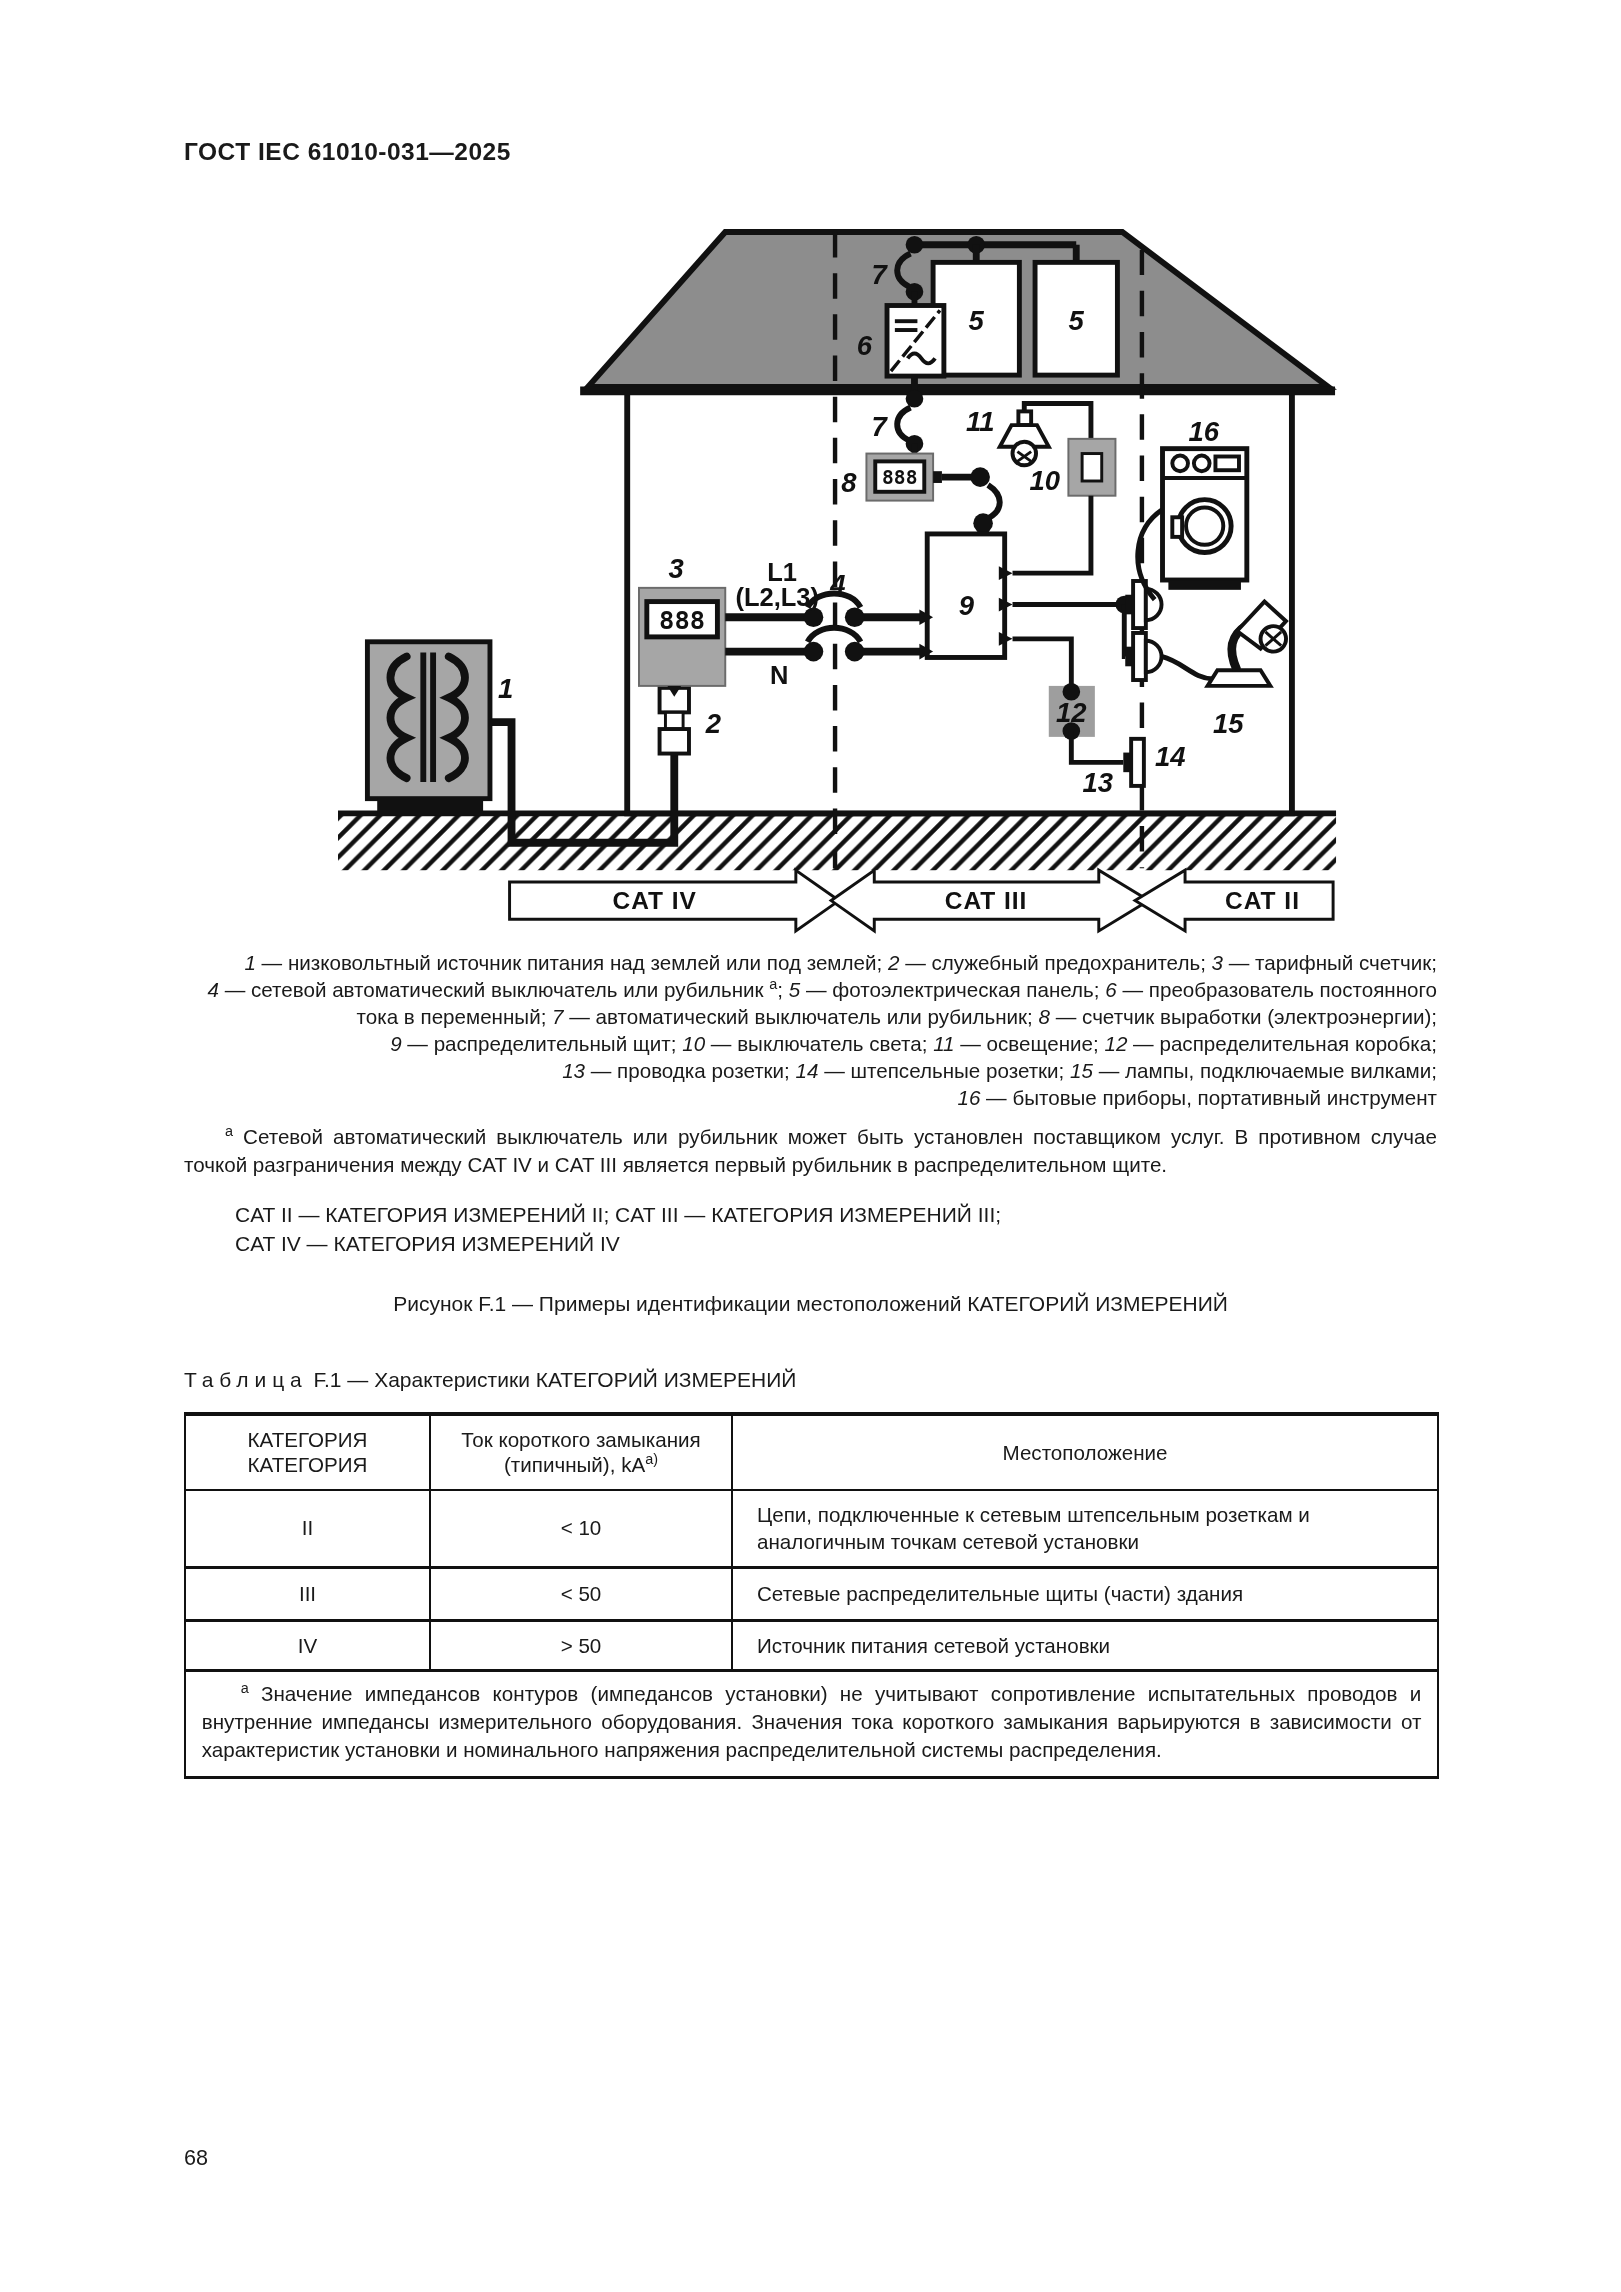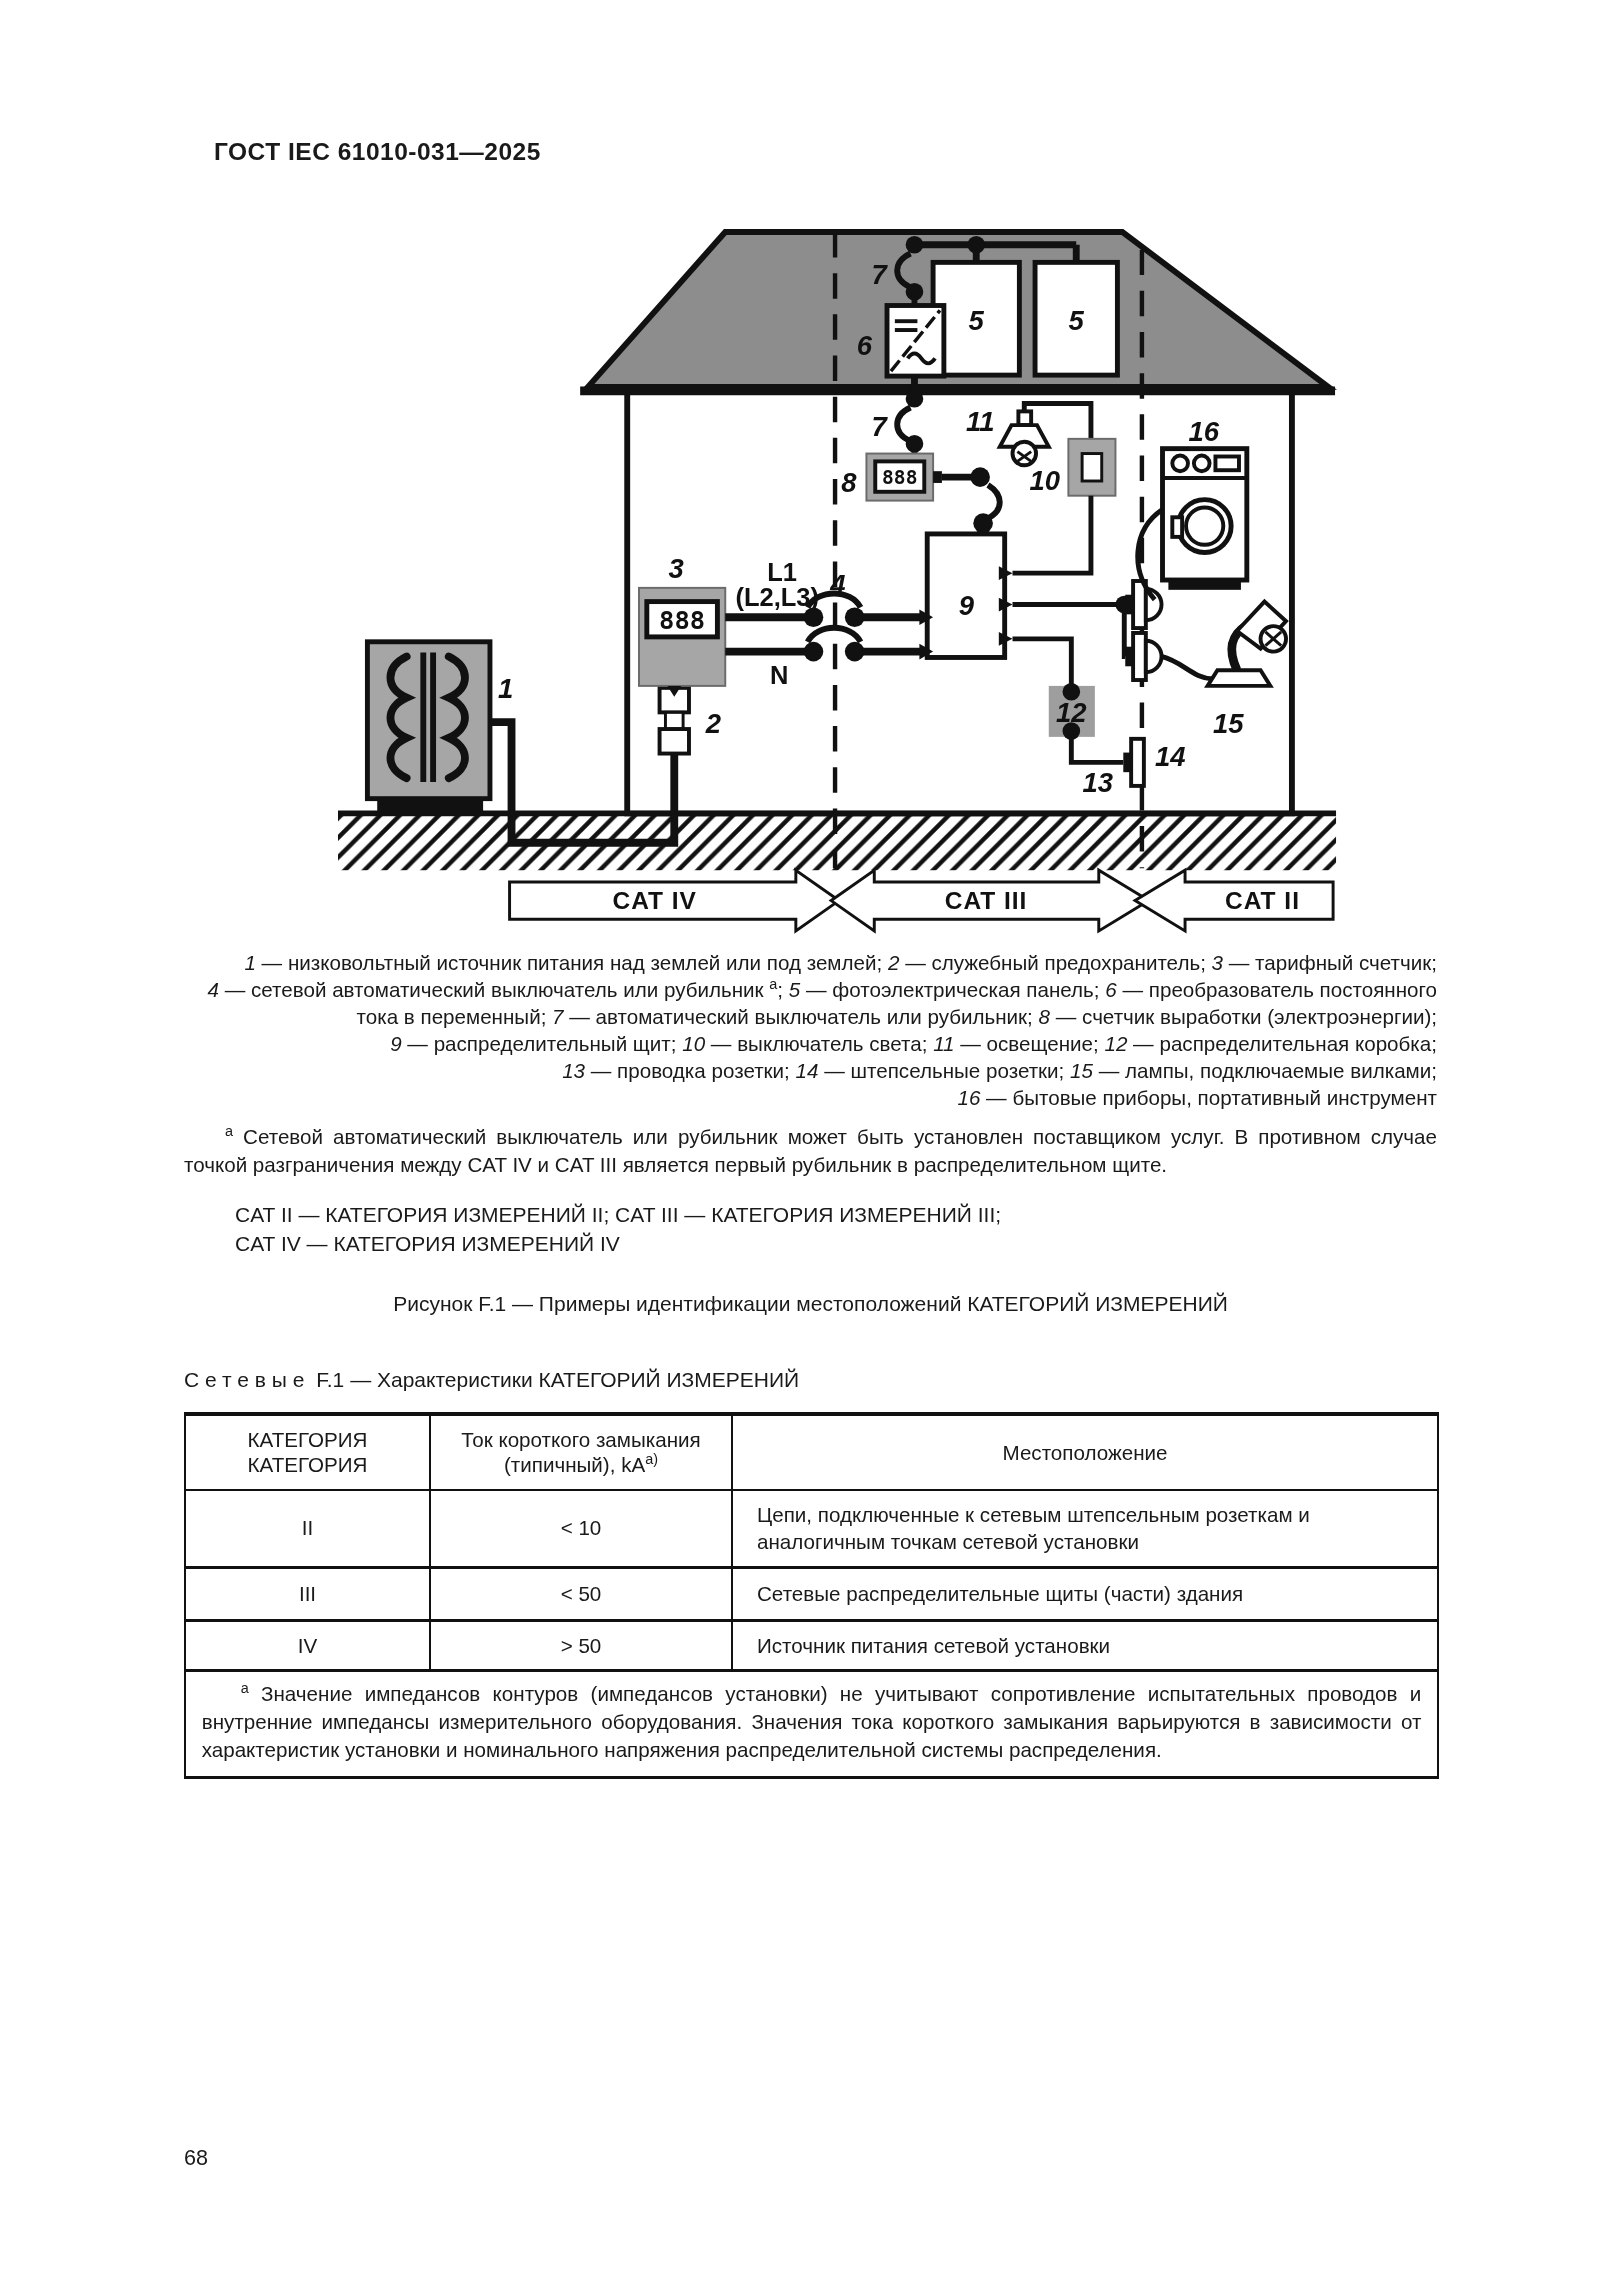--- a/index.html
+++ b/index.html
@@ -2,21 +2,21 @@
 <html lang="ru"><head>
 <meta charset="utf-8">
 <style>
   html,body{margin:0;padding:0;}
   body{
     width:1621px;height:2293px;position:relative;background:#ffffff;
     font-family:"Liberation Sans", sans-serif;color:#1a1a1a;
     -webkit-font-smoothing:antialiased;
   }
   .abs{position:absolute;}
-  #doc-header{left:184px;top:138px;font-size:24.5px;font-weight:bold;letter-spacing:0.5px;margin-left:30px;}
+  #doc-header{left:184px;top:138px;font-size:24.5px;font-weight:bold;letter-spacing:0.5px;}
   #diagram{left:338px;top:223px;}
   svg text{font-family:"Liberation Sans", sans-serif;fill:#111;}
   .numlab{font-style:italic;font-weight:bold;font-size:28px;}
   .wirelab{font-weight:bold;font-size:26px;}
   .catlab{font-weight:bold;font-size:25px;letter-spacing:1px;}
   .seg{font-family:"DejaVu Sans Mono", monospace;font-weight:bold;}
   #legend{left:184px;top:949px;width:1253px;font-size:20.6px;line-height:27px;text-align:right;}
   #legend i{font-style:italic;}
   sup{font-size:70%;line-height:0;}
   #fig-footnote{left:184px;top:1123px;width:1253px;font-size:20.6px;line-height:28px;text-align:justify;text-indent:41px;}
@@ -275,21 +275,21 @@
 <div class="abs" id="fig-footnote"><sup>a</sup> Сетевой автоматический выключатель или рубильник может быть установлен поставщиком услуг. В противном случае точкой разграничения между CAT IV и CAT III является первый рубильник в распределительном щите.</div>
 
 <div class="abs" id="cat-defs">
   <div>CAT II — КАТЕГОРИЯ ИЗМЕРЕНИЙ II; CAT III — КАТЕГОРИЯ ИЗМЕРЕНИЙ III;</div>
   <div>CAT IV — КАТЕГОРИЯ ИЗМЕРЕНИЙ IV</div>
 </div>
 
 <div class="abs" id="fig-caption">Рисунок F.1 — Примеры идентификации местоположений КАТЕГОРИЙ ИЗМЕРЕНИЙ</div>
 
 <div class="abs" id="table-title">
-  <span class="tword">Сетевые</span><span> F.1 — Характеристики КАТЕГОРИЙ ИЗМЕРЕНИЙ</span>
+  <span class="tword">Таблица</span><span> F.1 — Характеристики КАТЕГОРИЙ ИЗМЕРЕНИЙ</span>
 </div>
 
 <table class="abs" id="meas-table">
   <colgroup>
       <col style="width:245px">
       <col style="width:302px">
       <col style="width:706px">
     </colgroup>
   <tbody>
       <tr class="hdr">

